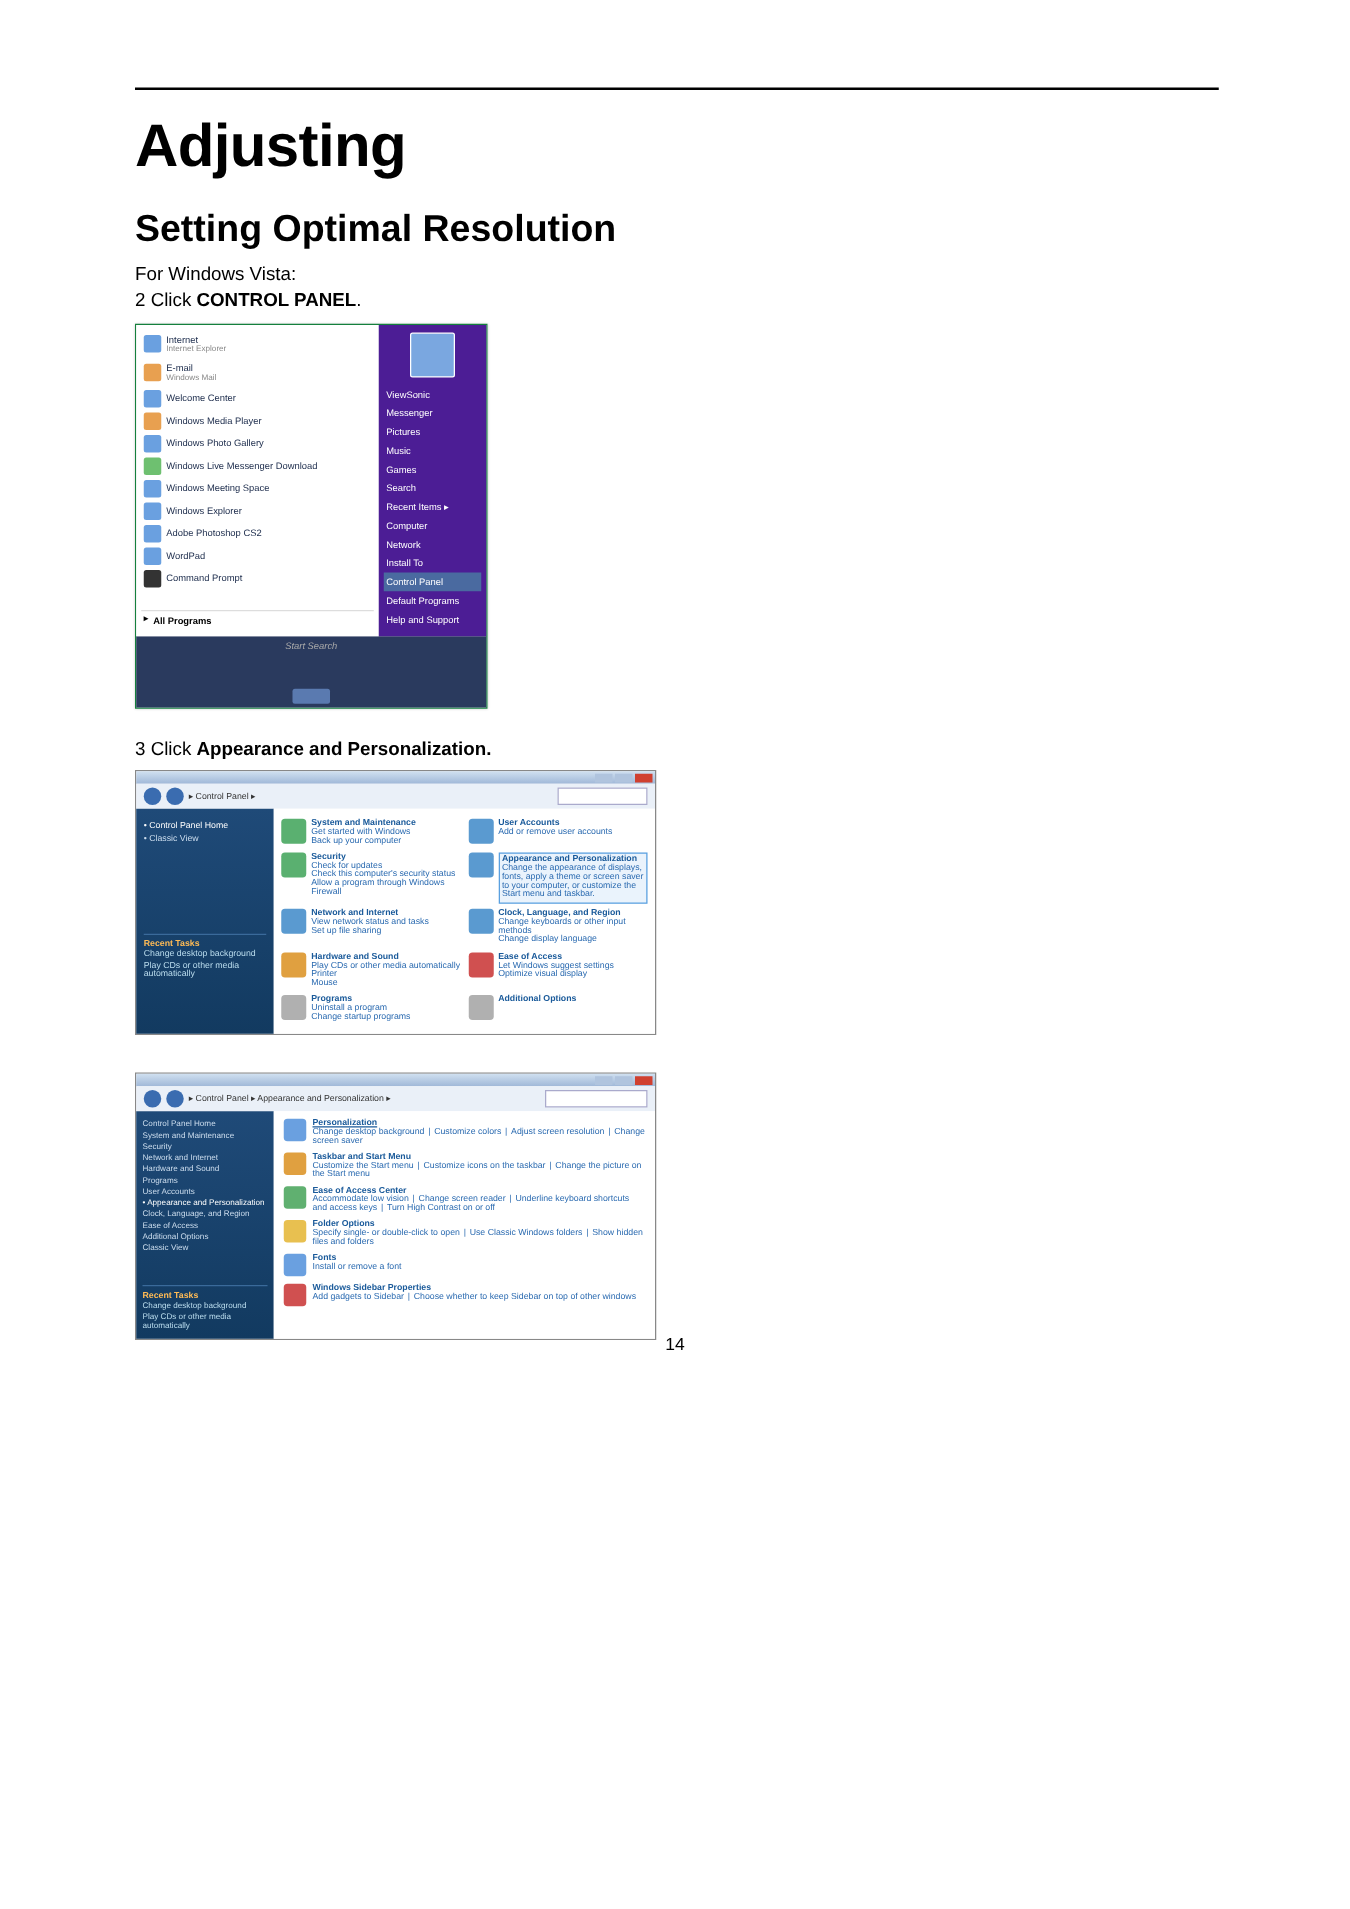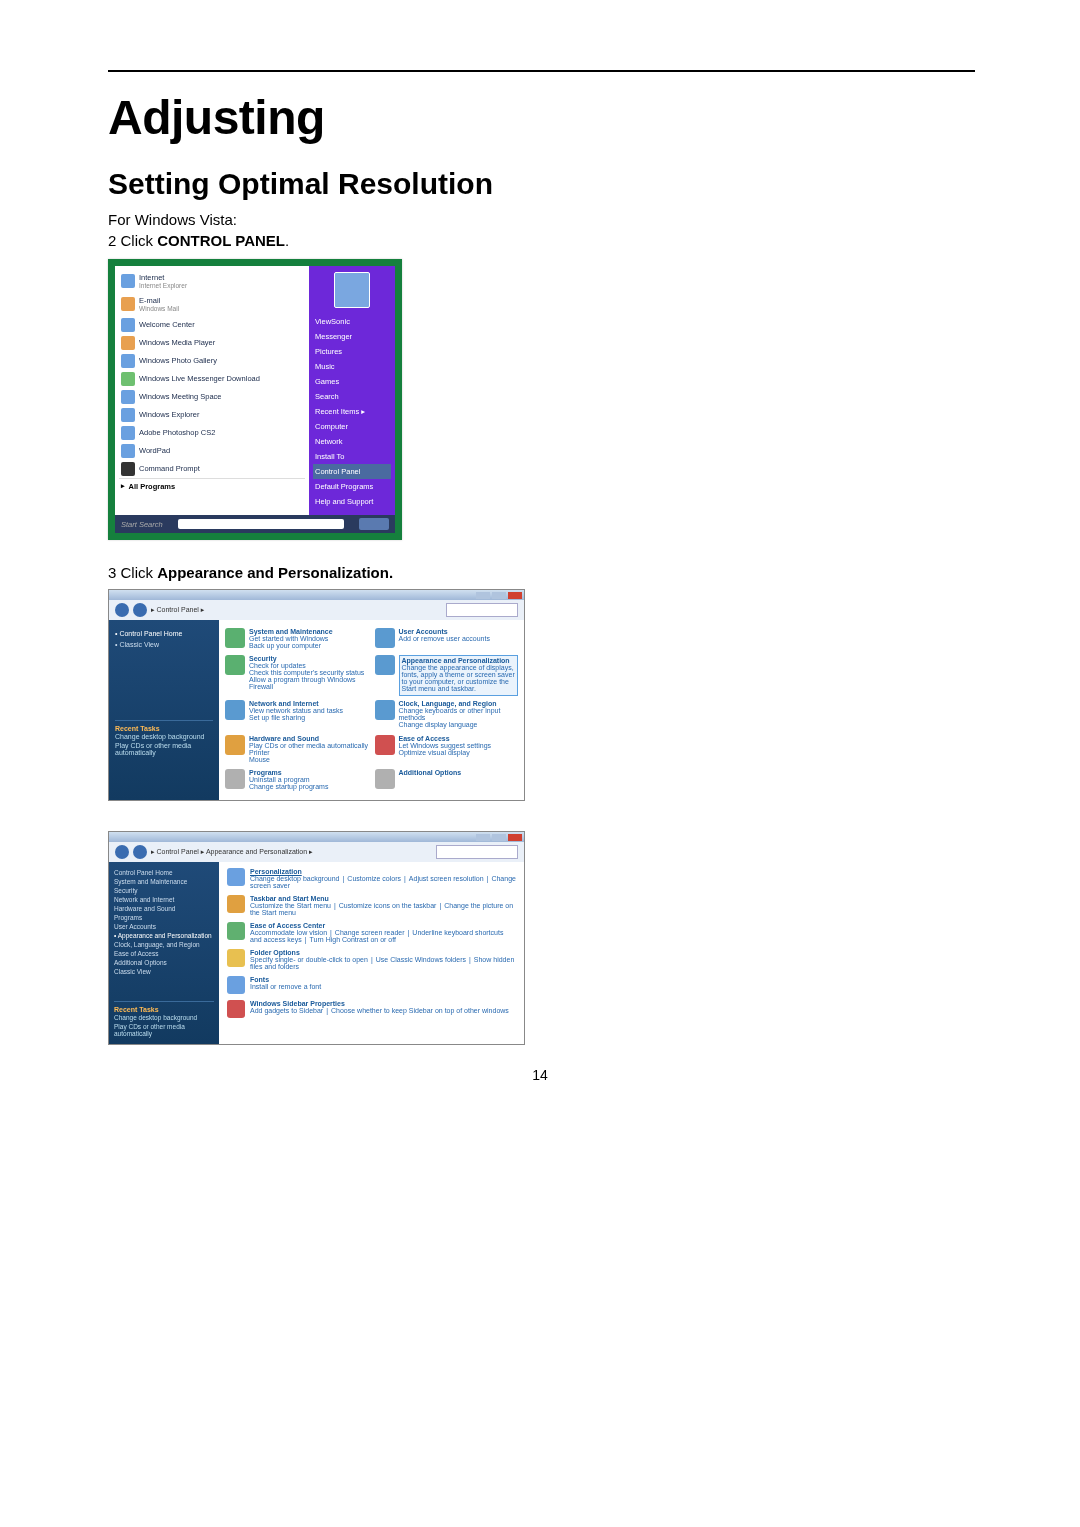--- a/index.html
+++ b/index.html
@@ -54,38 +54,38 @@
     bottom: 48px;
     left: 0;
     right: 0;
     text-align: center;
     font-size: 14px;
   }
 
   
   .shot1 {
     width: 280px;
-    border: 7px solid #15803d;
+    border: 1px solid #15803d;
     background: #f5f7fb;
     font-size: 7.5px;
     line-height: 1.2;
     box-shadow: 0 0 2px rgba(0,0,0,0.2);
     margin-top: 10px;
   }
   .shot1 .cols {
     display: flex;
   }
   .shot1 .left {
     flex: 1;
     background: #fff;
     padding: 4px 4px 2px 4px;
   }
   .shot1 .right {
     width: 78px;
-    background: #6d28d9;
+    background: #4c1d95;
     color: #fff;
     padding: 6px 4px;
   }
   .shot1 .item {
     display: flex;
     align-items: center;
     gap: 4px;
     padding: 2px 2px;
   }
   .shot1 .item.big { padding: 3px 2px; }
@@ -112,32 +112,33 @@
     background: #7aa7e0;
     border: 1px solid #fff;
     border-radius: 2px;
     margin: 0 auto 6px auto;
   }
   .shot1 .arrow {
     font-size: 7px;
   }
   .shot1 .allprog {
     border-top: 1px solid #ddd;
-    margin-top: 0;
+    margin-top: 16px;
     padding-top: 3px;
     font-weight: bold;
   }
   .shot1 .search {
     background: #2a3a5e;
     color:#aaa;
     padding: 3px 6px;
     font-style: italic;
     display:flex;
     align-items:center;
     gap:15px;
+    flex-direction:column;
   }
   .shot1 .search .box {
     background:#fff; flex:1; height:10px; border-radius:2px;
   }
   .shot1 .search .pwr {
     width:30px; height:12px; background:#5a7ab0; border-radius:2px;
   }
 
   
   .shot2 {

